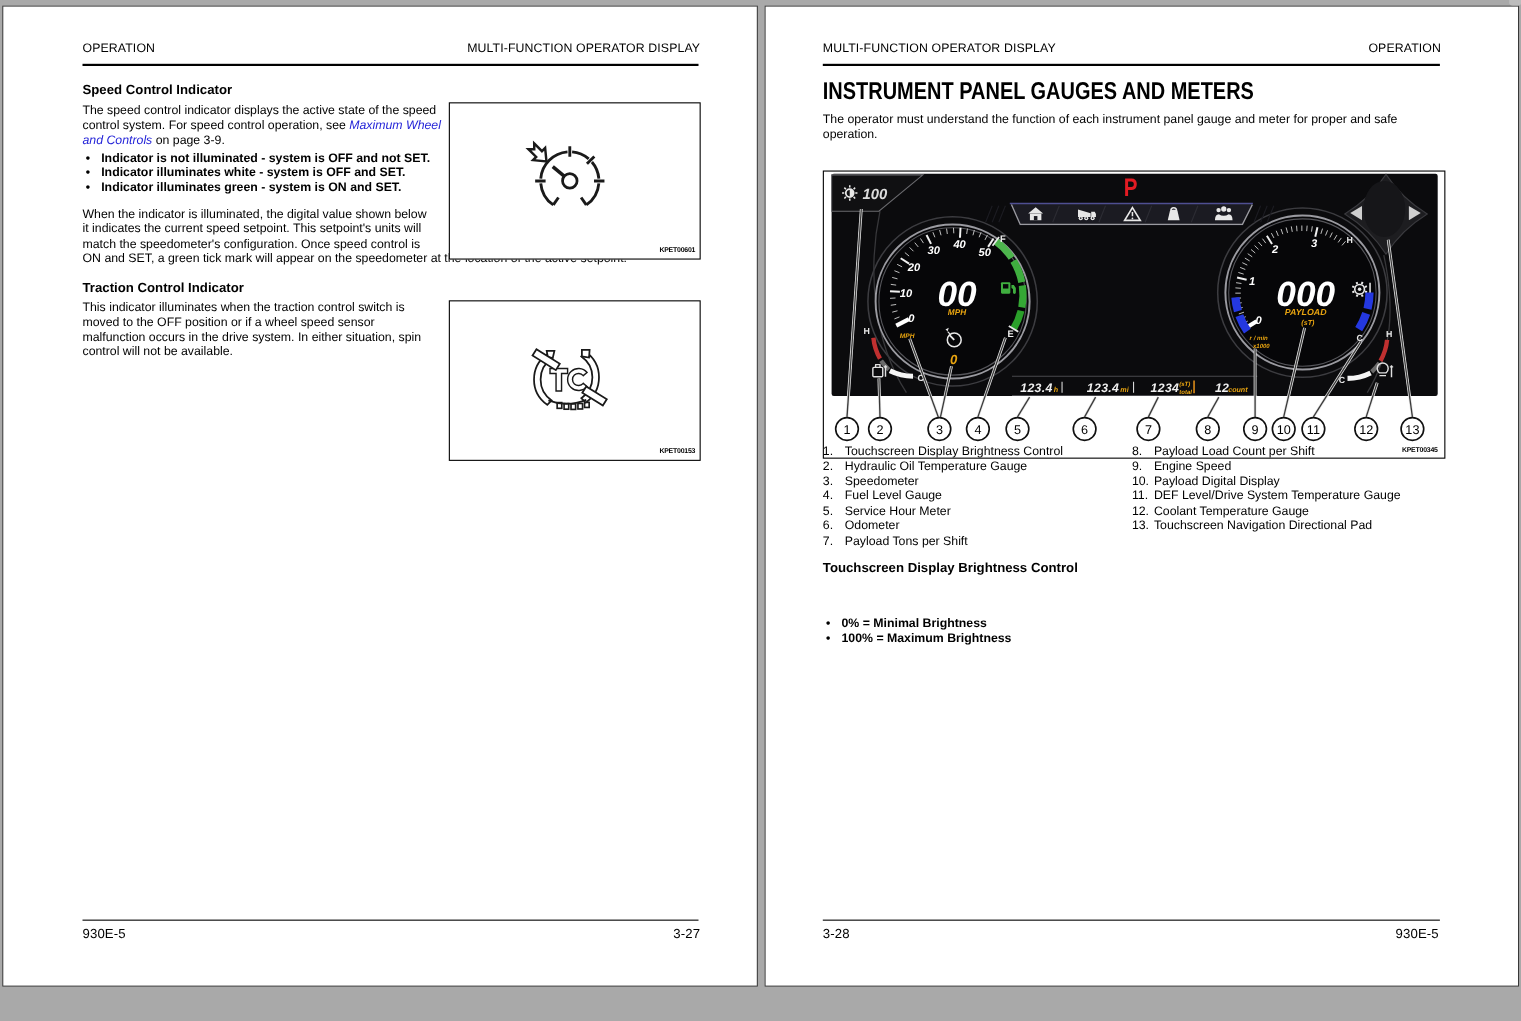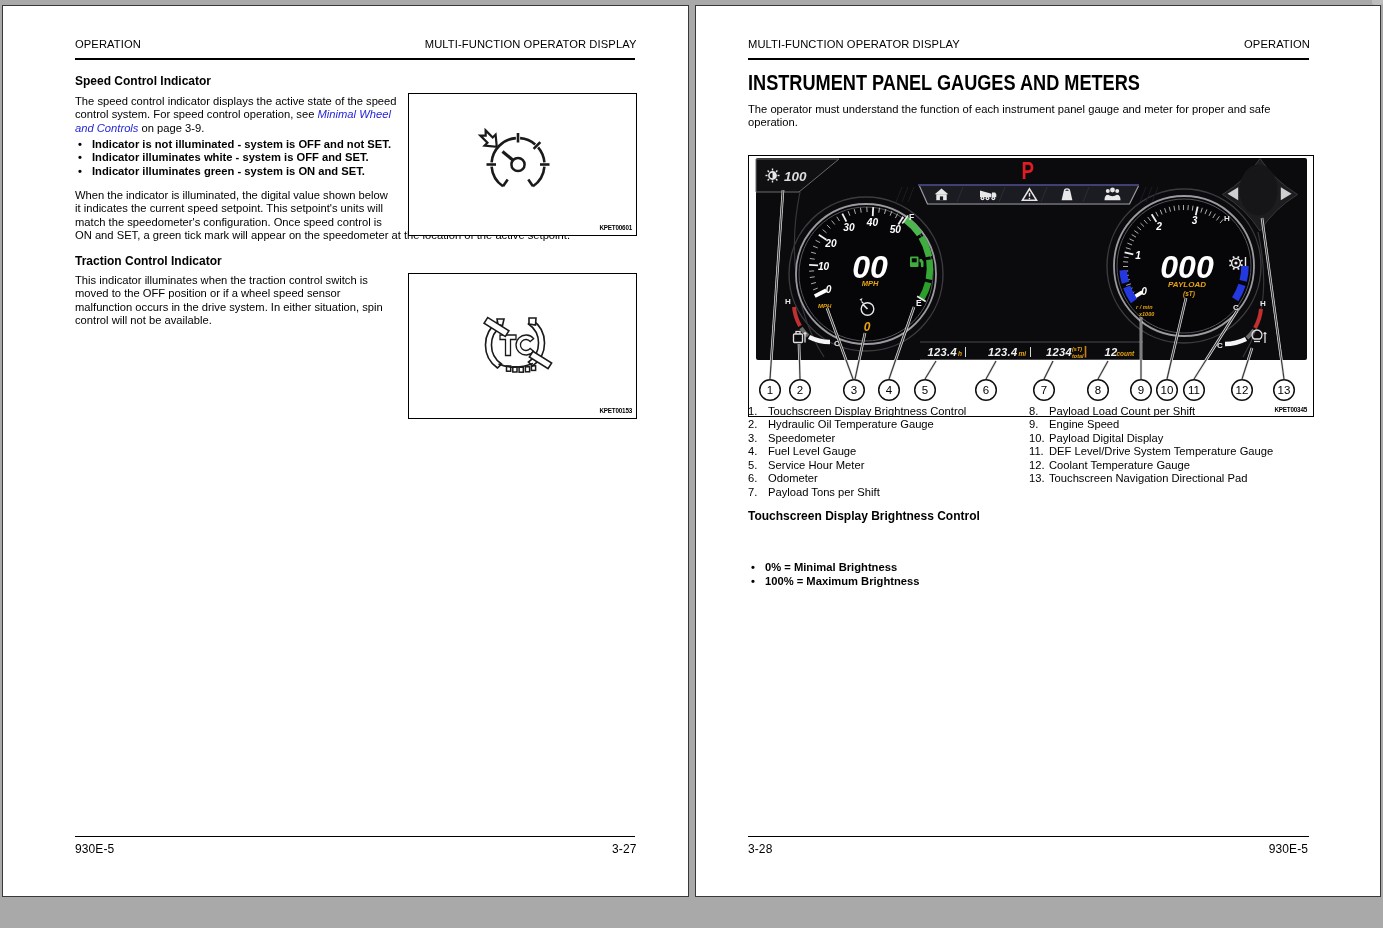--- a/index.html
+++ b/index.html
@@ -24,21 +24,21 @@
 
 <div class="page" id="pageL">
   <div class="abs hdr" style="left:72px; top:32px;">OPERATION</div>
   <div class="abs hdr" style="right:51.5px; top:32px;">MULTI-FUNCTION OPERATOR DISPLAY</div>
   <div class="rule" style="left:72px; width:560px; top:52px;"></div>
 
   <div class="h2" style="left:72px; top:68px;">Speed Control Indicator</div>
 
   <div class="body" style="left:72px; top:89px;">
     The speed control indicator displays the active state of the speed<br>
-    control system. For speed control operation, see <span class="blue">Minimal Wheel</span><br>
+    control system. For speed control operation, see <span class="blue">Maximum Wheel</span><br>
     <span class="blue">and Controls</span> on page 3-9.
   </div>
 
   <div class="body" style="left:72px; top:132px;">
     <div class="bl">Indicator is not illuminated - system is OFF and not SET.</div>
     <div class="bl">Indicator illuminates white - system is OFF and SET.</div>
     <div class="bl">Indicator illuminates green - system is ON and SET.</div>
   </div>
 
   <div class="body" style="left:72px; top:183px;">

